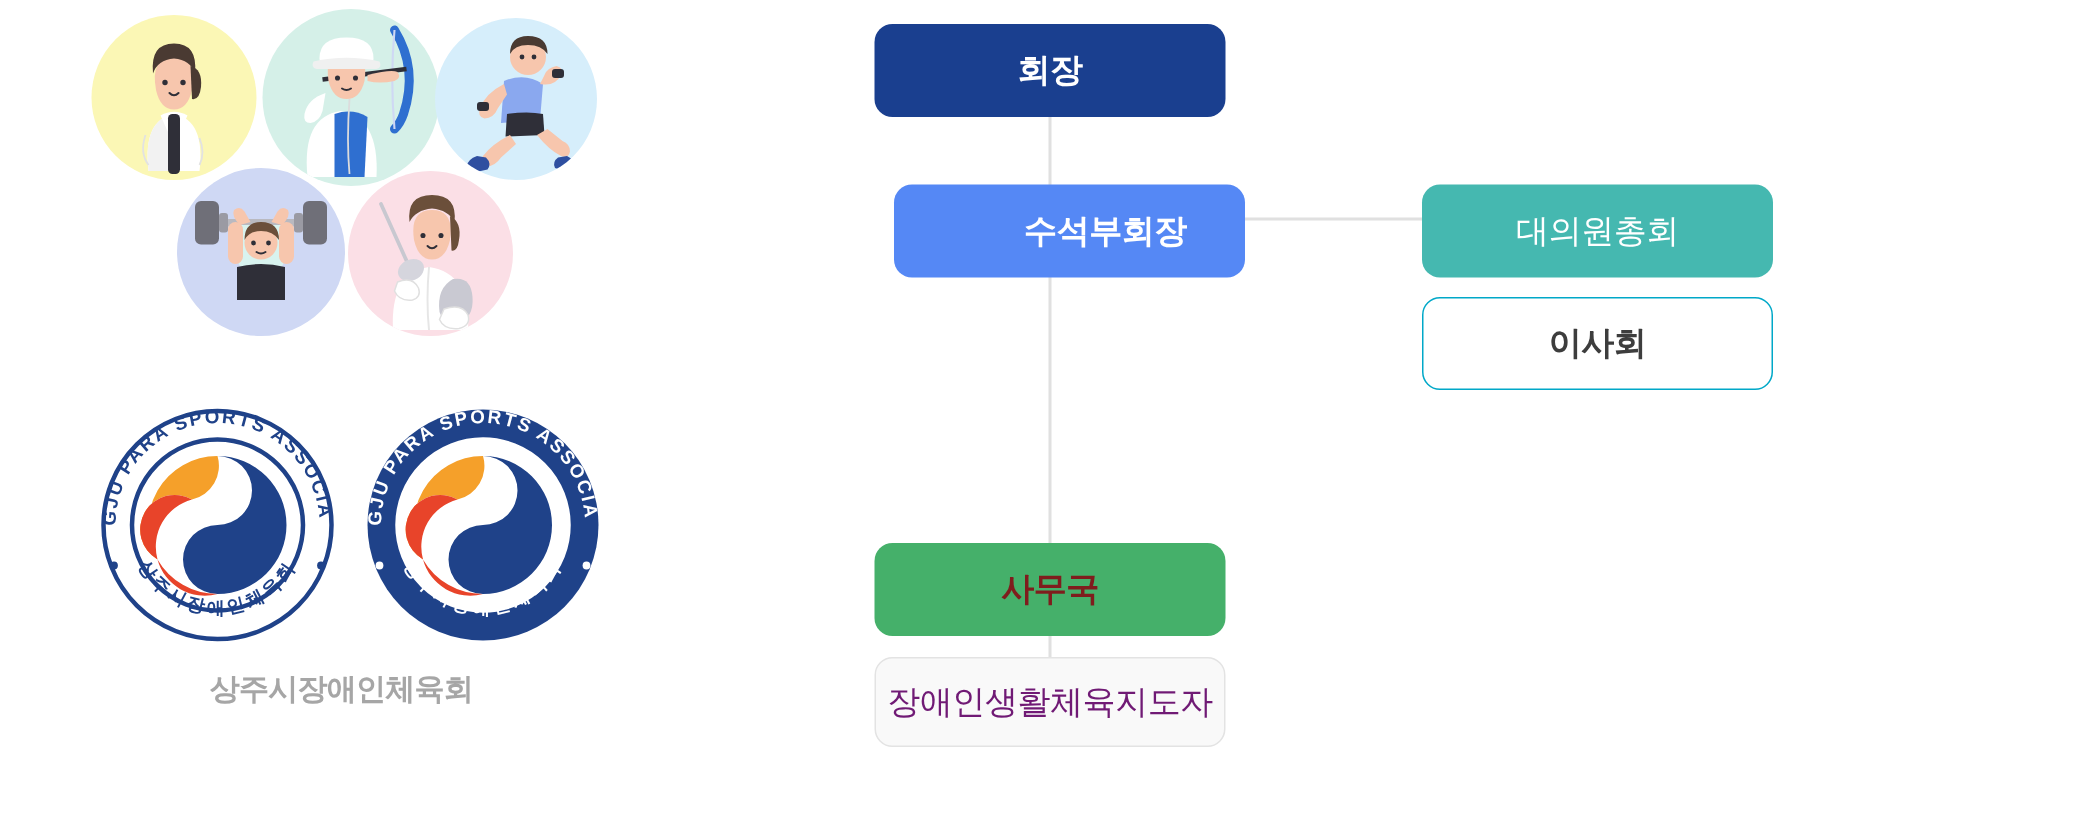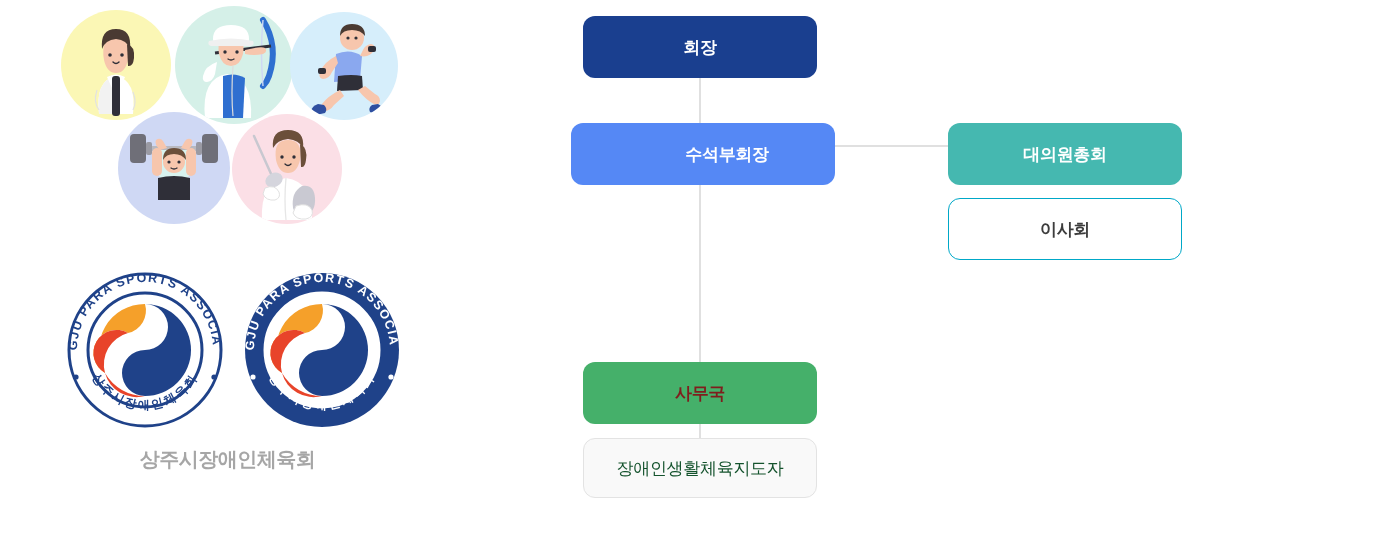--- a/index.html
+++ b/index.html
@@ -82,63 +82,63 @@
     height: 550px;
   }
 
   .org-node {
     position: absolute;
     box-sizing: border-box;
     display: flex;
     align-items: center;
     justify-content: center;
     border-radius: 12px;
-    font-size: 17px;
+    font-size: 22px;
     letter-spacing: -0.3px;
     white-space: nowrap;
     z-index: 2;
   }
 
   .node-president {
     left: 23px; top: 16px; width: 234px; height: 62px;
     background: #1a3f8f;
     color: #ffffff;
     font-weight: bold;
   }
   .node-vice-president {
-    left: 11px; top: 123px; width: 264px; height: 62px;
+    left: 36px; top: 123px; width: 234px; height: 62px;
     background: #5588f5;
     color: #ffffff;
     font-weight: bold;
     padding-left: 48px;
   }
   .node-delegates {
     left: 388px; top: 123px; width: 234px; height: 62px;
     background: #45b8b0;
     color: #ffffff;
-    font-weight: bold;
+    font-weight: normal;
   }
   .node-board {
     left: 388px; top: 198px; width: 234px; height: 62px;
     background: #ffffff;
     border: 1px solid #00a8c8;
     color: #3d3d3d;
     font-weight: bold;
   }
   .node-secretariat {
     left: 23px; top: 362px; width: 234px; height: 62px;
     background: #45b06a;
     color: #7f1d1d;
     font-weight: bold;
   }
   .node-instructor {
     left: 23px; top: 438px; width: 234px; height: 60px;
     background: #f9f9f9;
     border: 1px solid #e3e3e3;
-    color: #14532d;
+    color: #701a75;
     font-weight: normal;
   }
 
   
   .connector {
     position: absolute;
     background: #e0e0e0;
     z-index: 1;
   }
   .conn-pres-to-vp    { left: 139px; top: 70px;  width: 2px;  height: 60px; }

